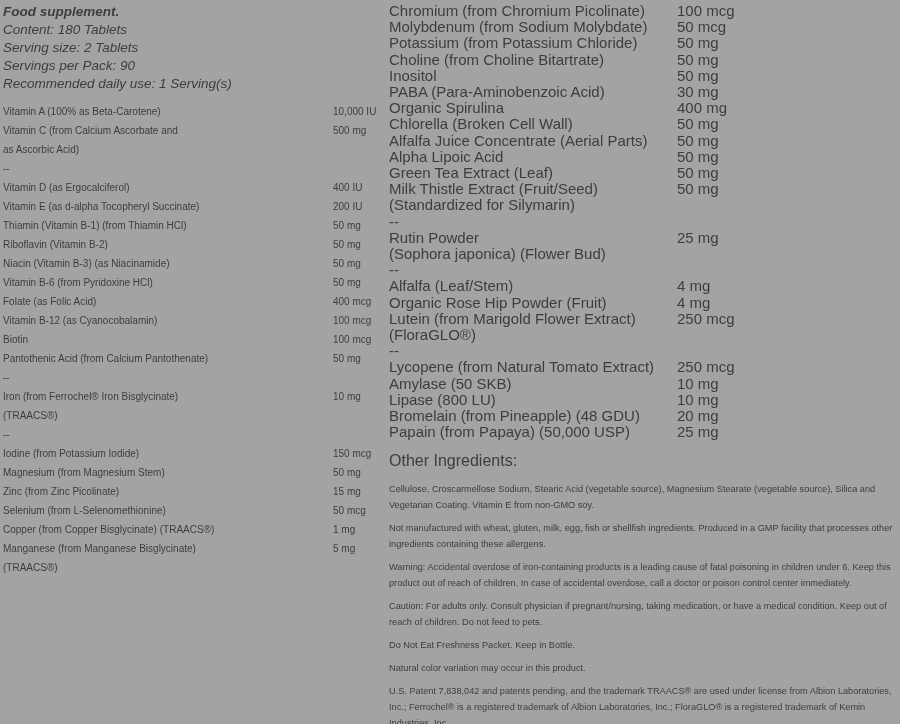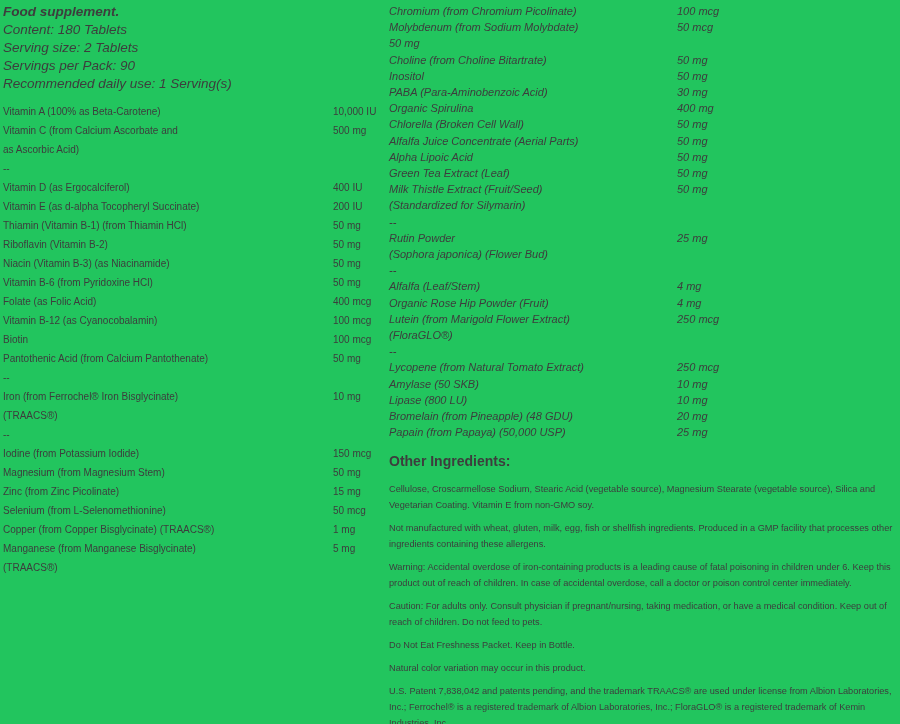--- a/index.html
+++ b/index.html
@@ -5,45 +5,45 @@
   * { box-sizing: border-box; margin: 0; padding: 0; }
   html, body { background: #ffffff; }
   body {
     width: 900px; height: 724px;
     font-family: "Liberation Sans", "DejaVu Sans", sans-serif;
     color: #3d3d3d;
   }
   .sheet {
     position: relative;
     width: 900px; height: 724px;
-    background: #22c55e;
+    background: #a3a3a3;
     overflow: hidden;
   }
   .col-left  { position: absolute; left: 3px;  top: 3px; width: 386px; }
   .col-right { position: absolute; left: 389px; top: 3px; width: 508px; }
 
   
   .intro { font-size: 13.5px; font-style: italic; line-height: 18px; }
   .intro-title { font-weight: 700; }
 
   
   .nrow { display: flex; align-items: flex-start; }
   .nname { flex: 0 0 auto; }
   .nname div { white-space: pre; }
   .namt { flex: 0 0 auto; }
 
   .ltable { margin-top: 9px; font-size: 10px; line-height: 19px; }
   .ltable .nname { width: 330px; }
 
-  .rtable { font-size: 11px; line-height: 16.2px; font-style: italic; }
+  .rtable { font-size: 15px; line-height: 16.2px; }
   .rtable .nname { width: 288px; }
 
   
   .notes { margin-top: 13px; width: 508px; font-size: 9.2px; line-height: 16px; }
-  .notes-heading { font-size: 14px; font-weight: 700; line-height: 16px; }
+  .notes-heading { font-size: 16px; font-weight: 400; line-height: 16px; }
   .notes p { margin: 7px 0 0 0; }
   .notes p:first-child { margin-top: 12px; }
 </style>
 </head>
 <body>
 
 <div class="sheet">
 
   <div class="col-left">
     <div class="intro">
@@ -202,20 +202,23 @@
           </div>
           <div class="namt">100 mcg</div>
         </div>
         <div class="nrow">
           <div class="nname">
             <div>Molybdenum (from Sodium Molybdate)</div>
           </div>
           <div class="namt">50 mcg</div>
         </div>
         <div class="nrow">
+          <div class="nname">
+            <div>Potassium (from Potassium Chloride)</div>
+          </div>
           <div class="namt">50 mg</div>
         </div>
         <div class="nrow">
           <div class="nname">
             <div>Choline (from Choline Bitartrate)</div>
           </div>
           <div class="namt">50 mg</div>
         </div>
         <div class="nrow">
           <div class="nname">

